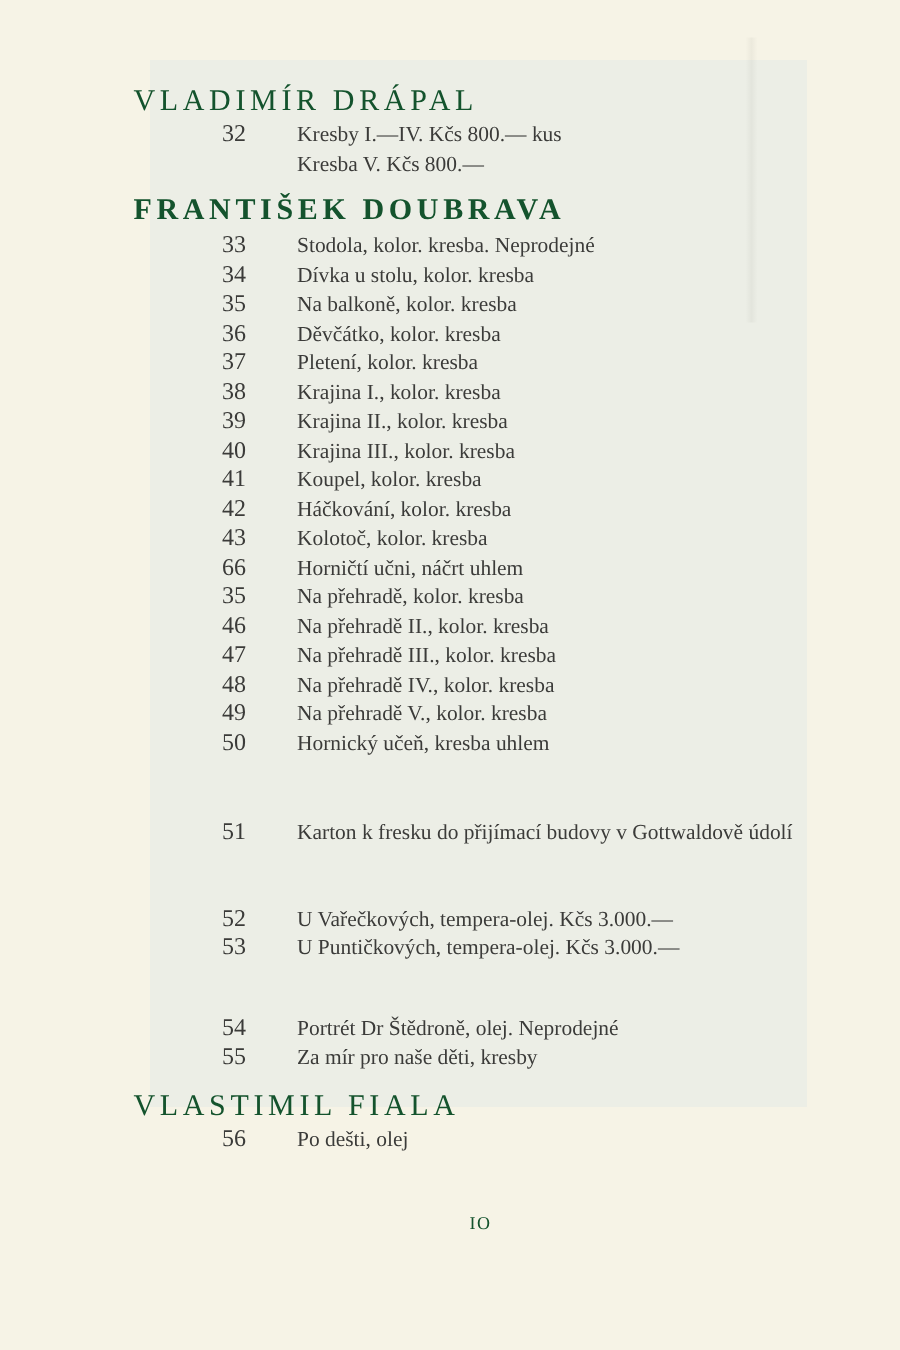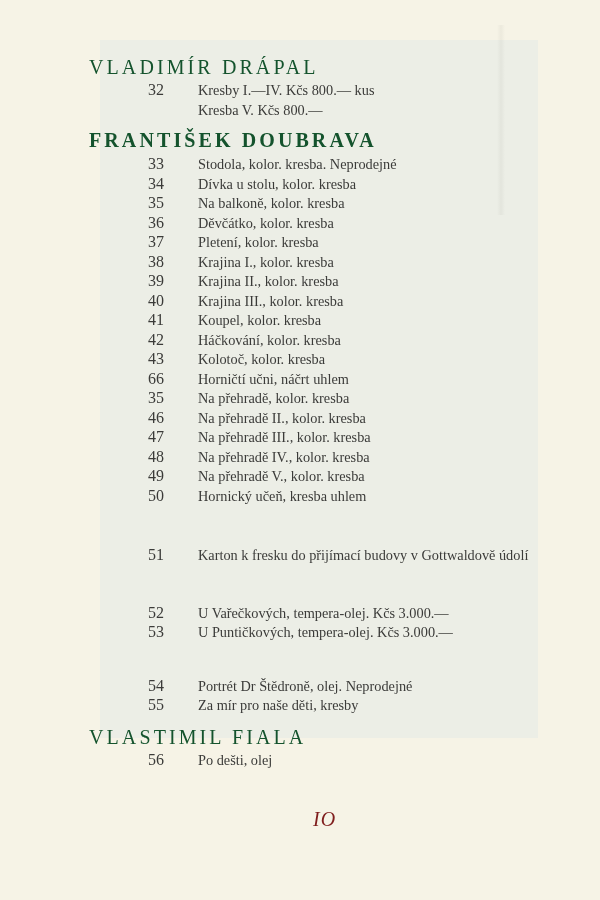--- a/index.html
+++ b/index.html
@@ -68,24 +68,23 @@
     }
     .title {
       position: absolute;
       left: 198px;
     }
     .pagenum {
       position: absolute;
       left: 313px;
       top: 808px;
       font-family: "Liberation Serif", "DejaVu Serif", serif;
-      font-style: italic;
-      font-size: 20px;
+      font-size: 12px;
       letter-spacing: 1px;
-      color: #7f1d1d;
+      color: #14532d;
     }
   </style>
 </head>
 <body>
 
 <div class="tint"></div>
 <div class="crease"></div>
 
 <div class="page">
 

